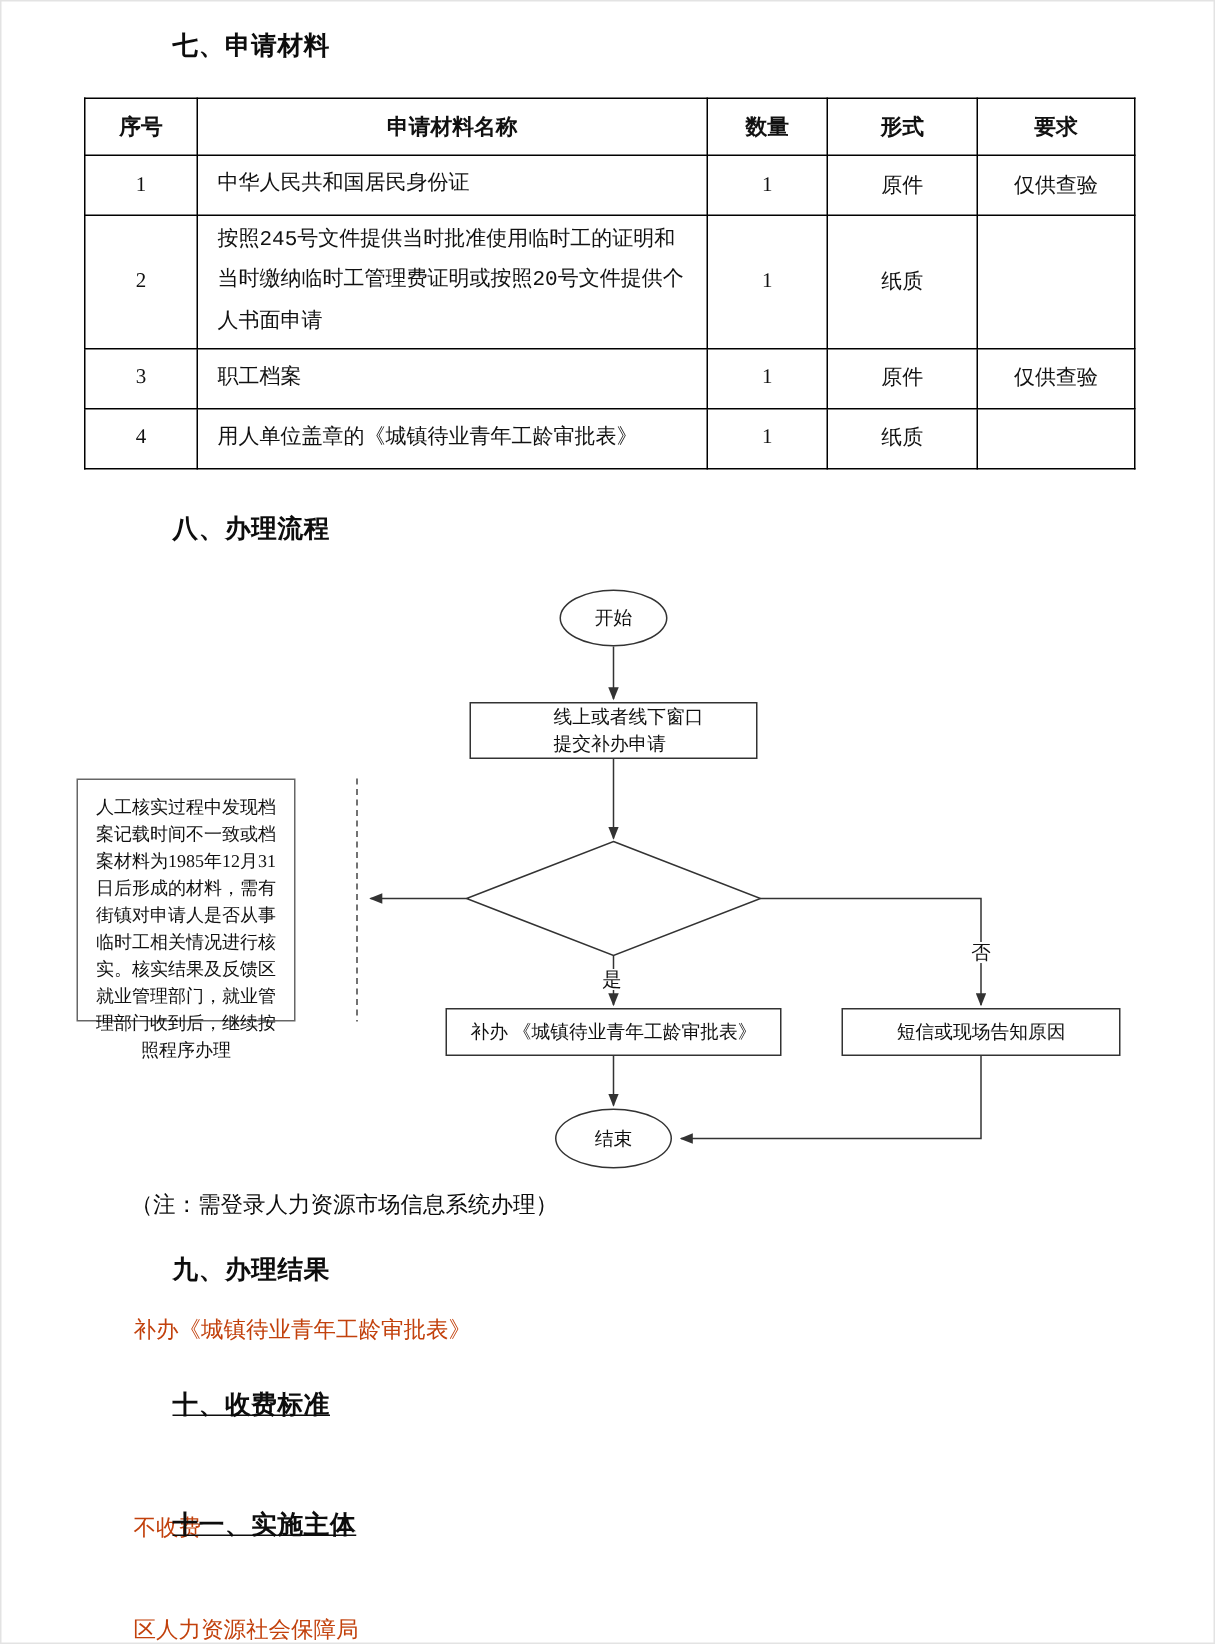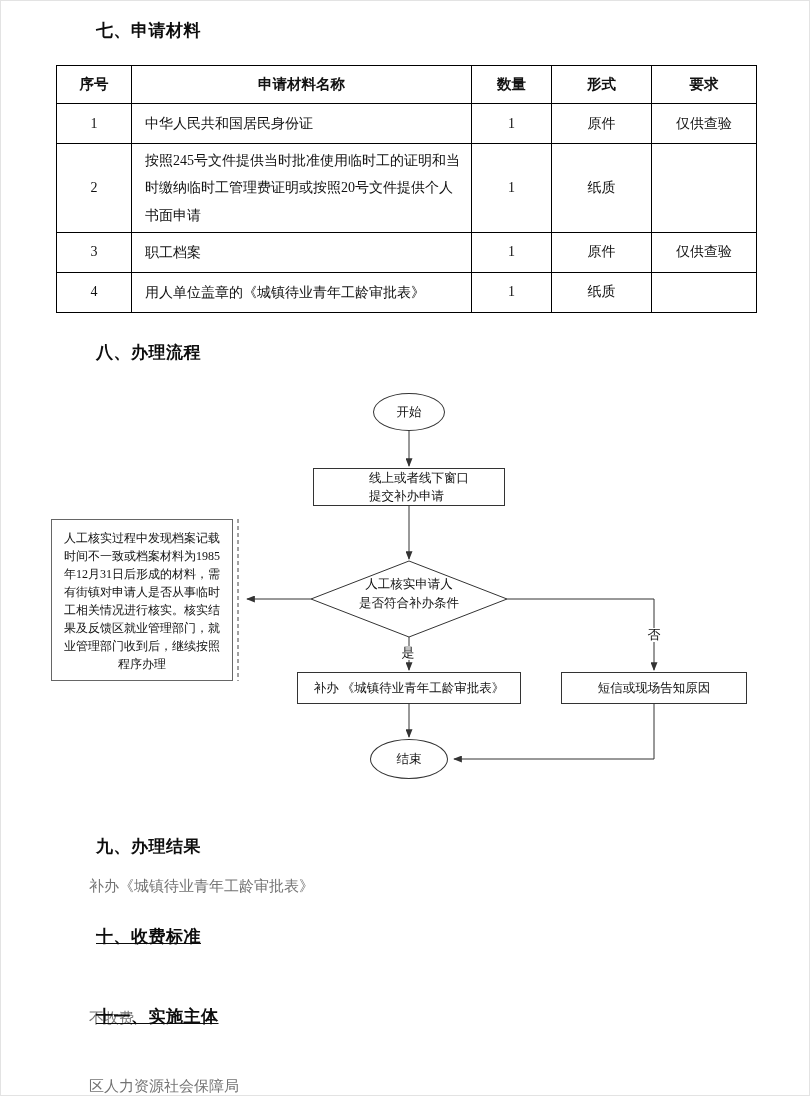--- a/index.html
+++ b/index.html
@@ -1,33 +1,33 @@
 <!DOCTYPE html>
 <html><head>
 <meta charset="utf-8">
 <style>
   * { margin:0; padding:0; box-sizing:border-box; }
   html,body { background:#f5f5f5; }
   body { font-family:"Liberation Serif", serif; color:#111; }
   .page { position:relative; width:810px; height:1096px; margin:0 auto; background:#ffffff; overflow:hidden; border:1px solid #e3e3e3; }
 
-  .h { position:absolute; font-family:"Liberation Sans", sans-serif; font-weight:bold; font-size:17px; letter-spacing:.5px; color:#0d0d0d; }
-  .body-text { position:absolute; font-size:15px; color:#737373;text-align:right; }
+  .h { position:absolute; font-family:"Liberation Sans", sans-serif; font-weight:bold; font-size:17px; letter-spacing:.5px; color:#0d0d0d;margin-left:19px; }
+  .body-text { position:absolute; font-size:15px; color:#c2410c;text-align:right; }
 
   table.mat { position:absolute; left:55px; top:64px; width:700px; border-collapse:collapse; table-layout:fixed; font-size:14px; }
   .mat th, .mat td { border:1px solid #000; text-align:center; vertical-align:middle; padding:3px 18px; }
   .mat th { font-weight:bold; font-size:14.5px; height:38px; font-family:"Liberation Sans", sans-serif; }
-  .mat td.name { text-align:left; padding-left:13px; padding-right:10px; line-height:1.95; }
+  .mat td.name { text-align:left; padding-left:13px; padding-right:10px; line-height:1.95;font-family:Liberation Mono, monospace; }
 
   .flow { position:absolute; left:0; top:388px; width:810px; height:400px; font-size:12.5px; }
   .flow svg.arrows { position:absolute; left:0; top:0; }
   .flow .node { position:absolute; display:flex; align-items:center; justify-content:center; background:#fff; border:1px solid #333; line-height:1.45; }
   .flow .ellipse { border-radius:50%; }
   .flow .dtext { position:absolute; left:322px; top:186px; width:172px; text-align:center; line-height:1.5; }
-  .flow .note { position:absolute; left:50px; top:130px; width:182px; height:162px; border:1px solid #666; padding:9px 7px; font-size:12px; line-height:1.5; text-align:center; color:#111; }
+  .flow .note { position:absolute; left:50px; top:130px; width:146px; height:162px; border:1px solid #666; padding:9px 7px; font-size:12px; line-height:1.5; text-align:center; color:#111; }
   .flow .lbl { position:absolute; background:#fff; text-align:center; font-size:13px; line-height:1.1; padding:0 2px; }
 
   .footnote { position:absolute; left:86px; top:793px; font-size:15px; color:#0d0d0d; }
 </style>
 </head>
 <body>
 
 <div class="page">
 
   <div class="h" style="left:95px; top:18px;">七、申请材料</div>
@@ -103,37 +103,34 @@
 
     <div class="node ellipse" style="left:372px; top:4px; width:72px; height:38px;">开始</div>
 
     <div class="node" style="left:312px; top:79px; width:192px; height:38px;padding-left:20px;">
       <div>
         <div>线上或者线下窗口</div>
         <div>提交补办申请</div>
       </div>
     </div>
 
-    <div class="dtext">
-      <div>人工核实申请人</div>
-      <div>是否符合补办条件</div>
-    </div>
 
     <div class="note">人工核实过程中发现档案记载时间不一致或档案材料为1985年12月31日后形成的材料，需有街镇对申请人是否从事临时工相关情况进行核实。核实结果及反馈区就业管理部门，就业管理部门收到后，继续按照程序办理</div>
 
     <div class="lbl" style="left:398px; top:257px; width:18px;">是</div>
     <div class="lbl" style="left:644px; top:239px; width:18px;">否</div>
 
     <div class="node" style="left:560px; top:283px; width:186px; height:32px;">短信或现场告知原因</div>
 
     <div class="node" style="left:296px; top:283px; width:224px; height:32px;">补办 《城镇待业青年工龄审批表》</div>
 
     <div class="node ellipse" style="left:369px; top:350px; width:78px; height:40px;">结束</div>
   </div>
 
+  <div class="footnote">（注：需登录人力资源市场信息系统办理）</div>
 
   <div class="h" style="left:95px; top:834px;">九、办理结果</div>
   <div class="body-text" style="left:88px; top:876px;">补办《城镇待业青年工龄审批表》</div>
 
   <div class="h" style="left:95px; top:924px;text-decoration:underline;">十、收费标准</div>
   <div class="body-text" style="left:88px; top:962px;margin-top:46px;">不收费</div>
 
   <div class="h" style="left:95px; top:1004px;text-decoration:underline;">十一、实施主体</div>
   <div class="body-text" style="left:88px; top:1076px;">区人力资源社会保障局</div>
 

